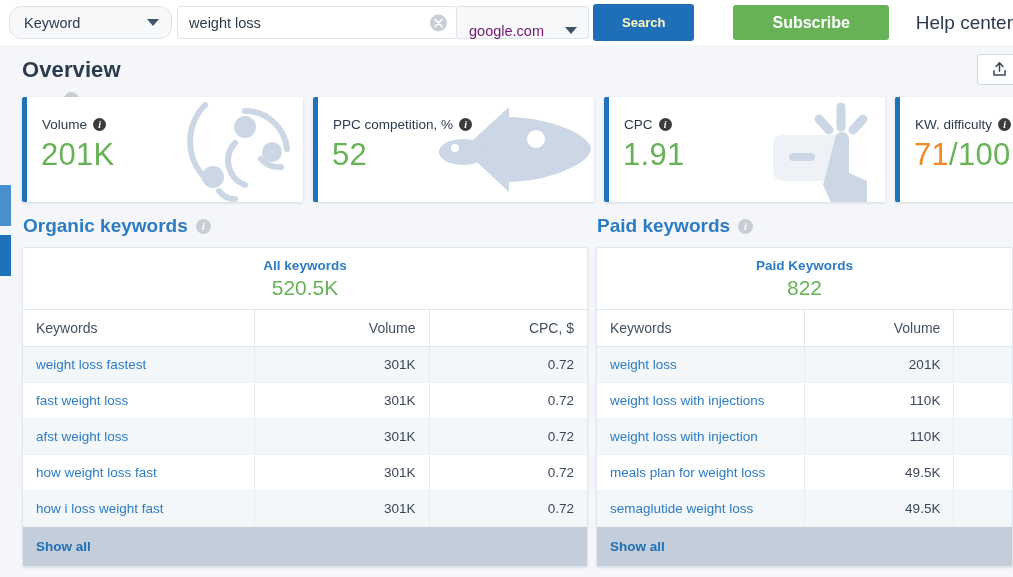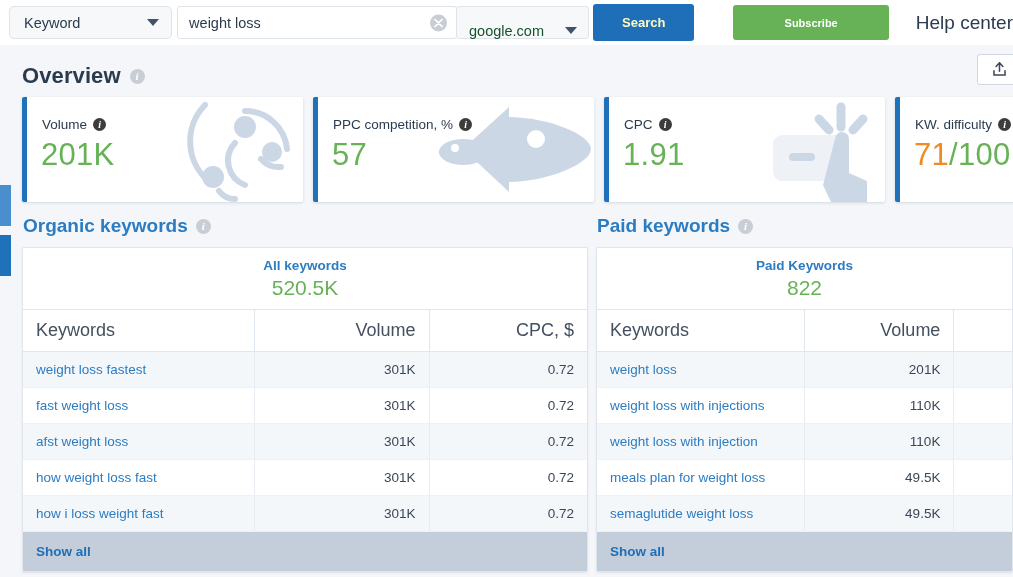--- a/index.html
+++ b/index.html
@@ -12,21 +12,21 @@
   .page { position: relative; width: 1013px; height: 577px; background:#f4f6f9; }
 
   
   .topbar {
     position: absolute; left:0; top:0; width:1013px; height:45px;
     background:#ffffff; display:flex; align-items:center;
   }
   .kw-select {
     margin-left: 9px;
     width: 168px; height: 33px;
-    border:1px solid #dfe3ea; border-radius:5px;
+    border:1px solid #dfe3ea; border-radius:12px;
     background:#f7f8fa;
     display:flex; align-items:center; justify-content:space-between;
     padding: 0 12px 0 14px;
     font-size: 14.5px; color:#2b3b4e;
     cursor:pointer;
     gap:44px;
   }
   .caret {
     width:0;height:0;border-left:6px solid transparent;border-right:6px solid transparent;
     border-top:7px solid #41536b;
@@ -44,47 +44,47 @@
   .clear-btn {
     position:absolute; right:9px; top:50%; transform:translateY(-50%);
     width:17px;height:17px;border-radius:50%;background:#c9ced6;
     display:flex;align-items:center;justify-content:center; cursor:pointer;
   }
   .clear-btn svg { display:block; }
   .db-select {
     width:137px;height:33px; margin-left:-1px;
     border:1px solid #dfe3ea; border-radius:3px; background:#f7f8fa;
     display:flex;align-items:center;justify-content:space-between;
-    padding:16px 11px 0 12px; font-size:14.5px; color:#14532d; cursor:pointer;
+    padding:16px 11px 0 12px; font-size:14.5px; color:#701a75; cursor:pointer;
   }
   .search-btn {
     width:105px;height:37px;margin-left:4px;
     background:#1f6fb8;border-radius:3px;border:0;
     color:#fef9c3;font-size:13px;font-weight:bold;cursor:pointer;
     font-family:"Liberation Sans", sans-serif;
   }
   .subscribe-btn {
     width:161px;height:35px;margin-left:39px;
     background:#67b257;border-radius:3px;border:0;
-    color:#fff;font-size:11px;font-weight:bold;cursor:pointer;
+    color:#fff;font-size:16px;font-weight:bold;cursor:pointer;
     font-family:"Liberation Sans", sans-serif;
   }
   .help-center {
     margin-left:27px;font-size:19px;color:#2b3b4e;white-space:nowrap;cursor:pointer;
   }
 
   
   .rail-tab { position:absolute; left:0; width:11px; }
   .rail-tab.a { top:185px; height:41px; background:#4a8fcd; }
   .rail-tab.b { top:235px; height:41px; background:#1f72ba; }
 
   
   .content { position:absolute; left:11px; top:45px; width:1002px; height:532px; background:#f4f6f9; }
 
-  .ov-head { position:absolute; left:11px; top:18px; display:flex; align-items:center; gap:9px; }
+  .ov-head { position:absolute; left:11px; top:12px; display:flex; align-items:center; gap:9px;flex-direction:column; }
   .ov-title { font-size:22px; color:#2b3b4e; font-weight:bold; letter-spacing:.1px; }
   .info-dot {
     width:15px;height:15px;border-radius:50%;background:#c9ced6;
     color:#fff;font-size:11px;font-weight:bold;font-style:italic;
     display:flex;align-items:center;justify-content:center;
     font-family:"Liberation Serif", serif; cursor:pointer;
   }
   .info-dot.dark { background:#3c3c3c; width:13px;height:13px;font-size:10px; }
 
   .export-btn {
@@ -123,21 +123,21 @@
   .table-box {
     background:#fff; border:1px solid #e0e6ee; border-radius:2px;
     box-shadow:0 1px 2px rgba(40,60,90,.10); overflow:hidden;
   }
   .summary { text-align:center; padding:10px 0 9px; background:#fff; border-bottom:1px solid #e0e6ee; }
   .summary-label { font-size:13.5px;color:#2b7cc2;font-weight:bold;cursor:pointer; }
   .summary-value { font-size:21px;color:#67b257;margin-top:3px; }
 
   table { width:100%; border-collapse:collapse; table-layout:fixed; }
   th {
-    font-size:18px; color:#44505f; font-weight:normal;
+    font-size:14px; color:#44505f; font-weight:normal;
     padding:10px 13px; text-align:right; border-right:1px solid #e0e6ee;
     background:#fff; border-bottom:1px solid #e0e6ee;
   }
   th.kw { text-align:left; }
   th:last-child { border-right:0; }
   td {
     font-size:13.5px; color:#3b4758; padding:10px 13px; text-align:right;
     border-right:1px solid #e8ecf2; border-bottom:1px solid #eef1f5;
   }
   td.kw { text-align:left; }
@@ -230,21 +230,21 @@
             <circle cx="97" cy="42" r="9" fill="#ffffff"></circle>
             <ellipse cx="24" cy="55" rx="24" ry="13"></ellipse>
             <path d="M2 45 L2 65 L-12 55 Z" transform="translate(10,0)"></path>
             <circle cx="16" cy="51" r="4" fill="#ffffff"></circle>
           </g>
         </svg>
         <div class="card-label">
           <span>PPC competition, %</span>
           <span class="info-dot dark">i</span>
         </div>
-        <div class="card-value">57</div>
+        <div class="card-value">52</div>
       </div>
 
       <div class="card">
         <svg class="card-art" width="130" height="105" viewBox="0 0 130 105">
           <rect x="18" y="38" width="72" height="46" rx="9" fill="#eef2f7"></rect>
           <rect x="34" y="56" width="26" height="8" rx="4" fill="#ccd7e6"></rect>
           <g stroke="#ccd7e6" stroke-width="9" stroke-linecap="round">
             <path d="M86 10 L86 30"></path>
             <path d="M64 22 L74 33"></path>
             <path d="M108 22 L98 33"></path>

